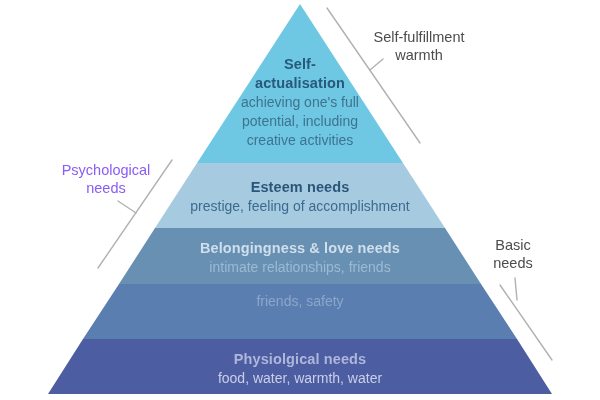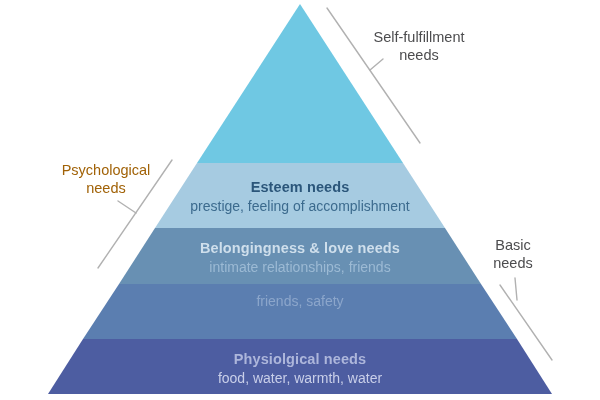--- a/index.html
+++ b/index.html
@@ -56,20 +56,27 @@
     <g fill="none" stroke-width="1.4" stroke-linecap="round" style="stroke: rgb(177, 177, 177);">
       <line x1="327" y1="8" x2="420" y2="143"></line>
       <line x1="383" y1="59" x2="370" y2="70"></line>
       <line x1="172" y1="160" x2="98" y2="268"></line>
       <line x1="118" y1="201" x2="136" y2="213"></line>
       <line x1="500" y1="285" x2="552" y2="360"></line>
       <line x1="515" y1="278" x2="517" y2="300"></line>
     </g>
   </svg>
 
+  <div class="tier-text" style="top:55px">
+    <div class="tier-title" style="color: rgb(39, 89, 122);">Self-
+actualisation</div>
+    <div class="tier-desc" style="color: rgb(62, 115, 144);">achieving one's full
+potential, including
+creative activities</div>
+  </div>
 
   <div class="tier-text" style="top:239px">
     <div class="tier-title" style="color: rgb(207, 223, 236);">Belongingness &amp; love needs</div>
     <div class="tier-desc" style="color: rgb(156, 186, 212);">intimate relationships, friends</div>
   </div>
 
   <div class="tier-text" style="top:178px">
     <div class="tier-title" style="color: rgb(43, 86, 122);">Esteem needs</div>
     <div class="tier-desc" style="color: rgb(60, 107, 142);">prestige, feeling of accomplishment</div>
   </div>
@@ -77,21 +84,21 @@
   <div class="tier-text" style="top:292px">
     <div class="tier-desc" style="color: rgb(140, 166, 203);">friends, safety</div>
   </div>
 
   <div class="tier-text" style="top:350px">
     <div class="tier-title" style="color: rgb(173, 182, 219);">Physiolgical needs</div>
     <div class="tier-desc" style="color: rgb(201, 207, 233);">food, water, warmth, water</div>
   </div>
 
   <div class="side-label" style="left: 419px; top: 28px; color: rgb(76, 76, 78);">Self-fulfillment
-needs</div>
+warmth</div>
 
-  <div class="side-label" style="left: 106px; top: 161px; color: #a16207; text-align: center;">Psychological
+  <div class="side-label" style="left: 106px; top: 161px; color: #8b5cf6; text-align: center;">Psychological
 needs</div>
 
   <div class="side-label" style="left: 513px; top: 236px; color: rgb(76, 76, 78);">Basic
 needs</div>
 
 </div>
 
 </body></html>

